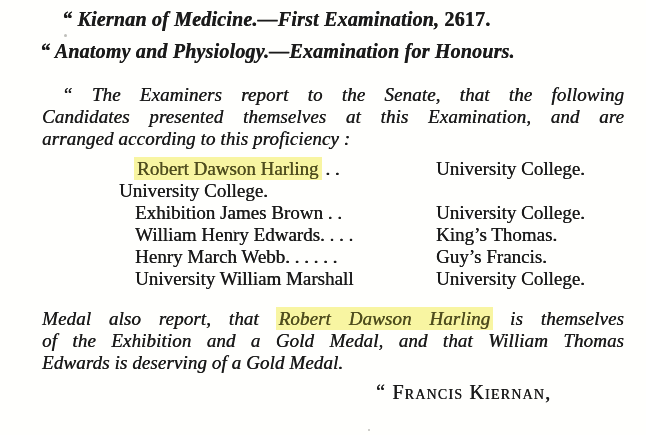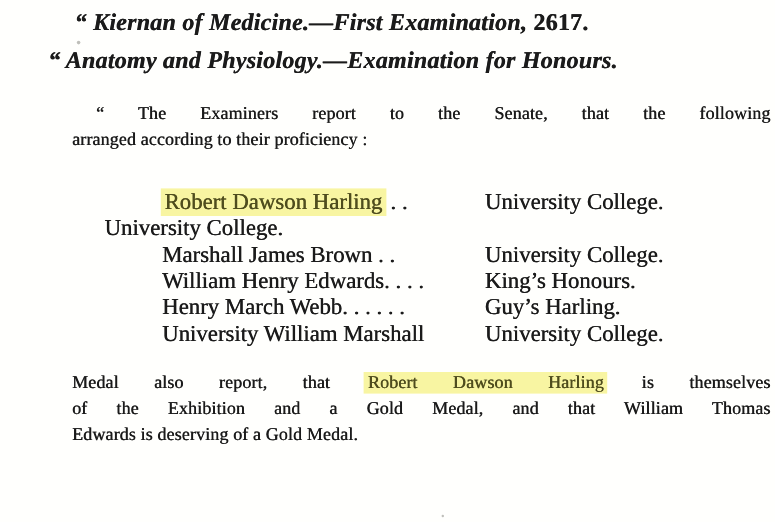--- a/index.html
+++ b/index.html
@@ -22,23 +22,24 @@
     font-size: 20px;
     font-weight: 700;
     font-style: italic;
     white-space: nowrap;
     letter-spacing: 0.2px;
   }
   .h-line .upright { font-style: normal; }
 
   .para {
     position: absolute;
-    left: 60px;
+    left: 42px;
     width: 582px;
-    font-size: 15px;
+    font-size: 19px;
+    font-style: italic;
   }
   .pline {
     height: 22px;
     line-height: 22px;
     white-space: nowrap;
     letter-spacing: 0.1px;
   }
   .pline.just {
     white-space: normal;
     text-align: justify;
@@ -52,21 +53,21 @@
     width: 540px;
     font-size: 19px;
   }
   .crow {
     display: flex;
     height: 22px;
     line-height: 22px;
     white-space: nowrap;
   }
   .crow .name  { width: 269px; flex: 0 0 269px; padding-left: 48px; }
-  .crow .college { flex: 1; }
+  .crow .college { flex: 1; margin-left: 32px; }
 
   mark.hl {
     background: #f8f5a2;
     color: #4f4d1e;
     padding: 1px 3px;
     margin: 0 -1px;
   }
   mark.hl:empty { display: none; }
 
   #signature-block {
@@ -94,55 +95,57 @@
   <div class="h-line ink" style="top:8px; left:62px;">
     <span>“ Kiernan of Medicine.—First Examination, </span><span class="upright">2617.</span>
   </div>
 
   <div class="h-line ink" style="top:40px; left:40px;">
     <span>“ Anatomy and Physiology.—Examination for Honours.</span>
   </div>
 
   <div class="para ink" style="top:84px;">
     <div class="pline just indent">“ The Examiners report to the Senate, that the following</div>
-    <div class="pline">arranged according to their proficiency :</div>
+    <div class="pline just">Candidates presented themselves at this Examination, and are</div>
+    <div class="pline">arranged according to this proficiency :</div>
   </div>
 
   <div id="candidate-list" class="ink">
     <div class="crow">
       <span class="name"><mark class="hl">Robert Dawson Harling</mark><span> . .</span></span>
       <span class="college">University College.</span>
     </div>
     <div class="crow">
       <span class="college">University College.</span>
     </div>
     <div class="crow">
-      <span class="name"><span>Marshall James Brown . .</span></span>
+      <span class="name"><span>Exhibition James Brown . .</span></span>
       <span class="college">University College.</span>
     </div>
     <div class="crow">
       <span class="name"><span>William Henry Edwards. . . .</span></span>
-      <span class="college">King’s Honours.</span>
+      <span class="college">King’s Thomas.</span>
     </div>
     <div class="crow">
       <span class="name"><span>Henry March Webb. . . . . .</span></span>
-      <span class="college">Guy’s Harling.</span>
+      <span class="college">Guy’s Francis.</span>
     </div>
     <div class="crow">
       <span class="name"><span>University William Marshall</span></span>
       <span class="college">University College.</span>
     </div>
   </div>
 
   <div class="para ink" style="top:308px;">
     <div class="pline just"><span>Medal also report, that </span><mark class="hl">Robert Dawson Harling</mark><span> is themselves</span></div>
     <div class="pline just">of the Exhibition and a Gold Medal, and that William Thomas</div>
     <div class="pline">Edwards is deserving of a Gold Medal.</div>
   </div>
 
   <div id="signature-block" class="ink">
+    <div class="sig-line">“ Francis Kiernan,</div>
   </div>
 
   <div class="speck" style="top:34px; left:64px;"></div>
   <div class="speck" style="top:230px; left:233px; width:2px; height:2px;"></div>
   <div class="speck" style="top:429px; left:368px; width:2px; height:2px;"></div>
 
 </div>
 
 </body></html>

